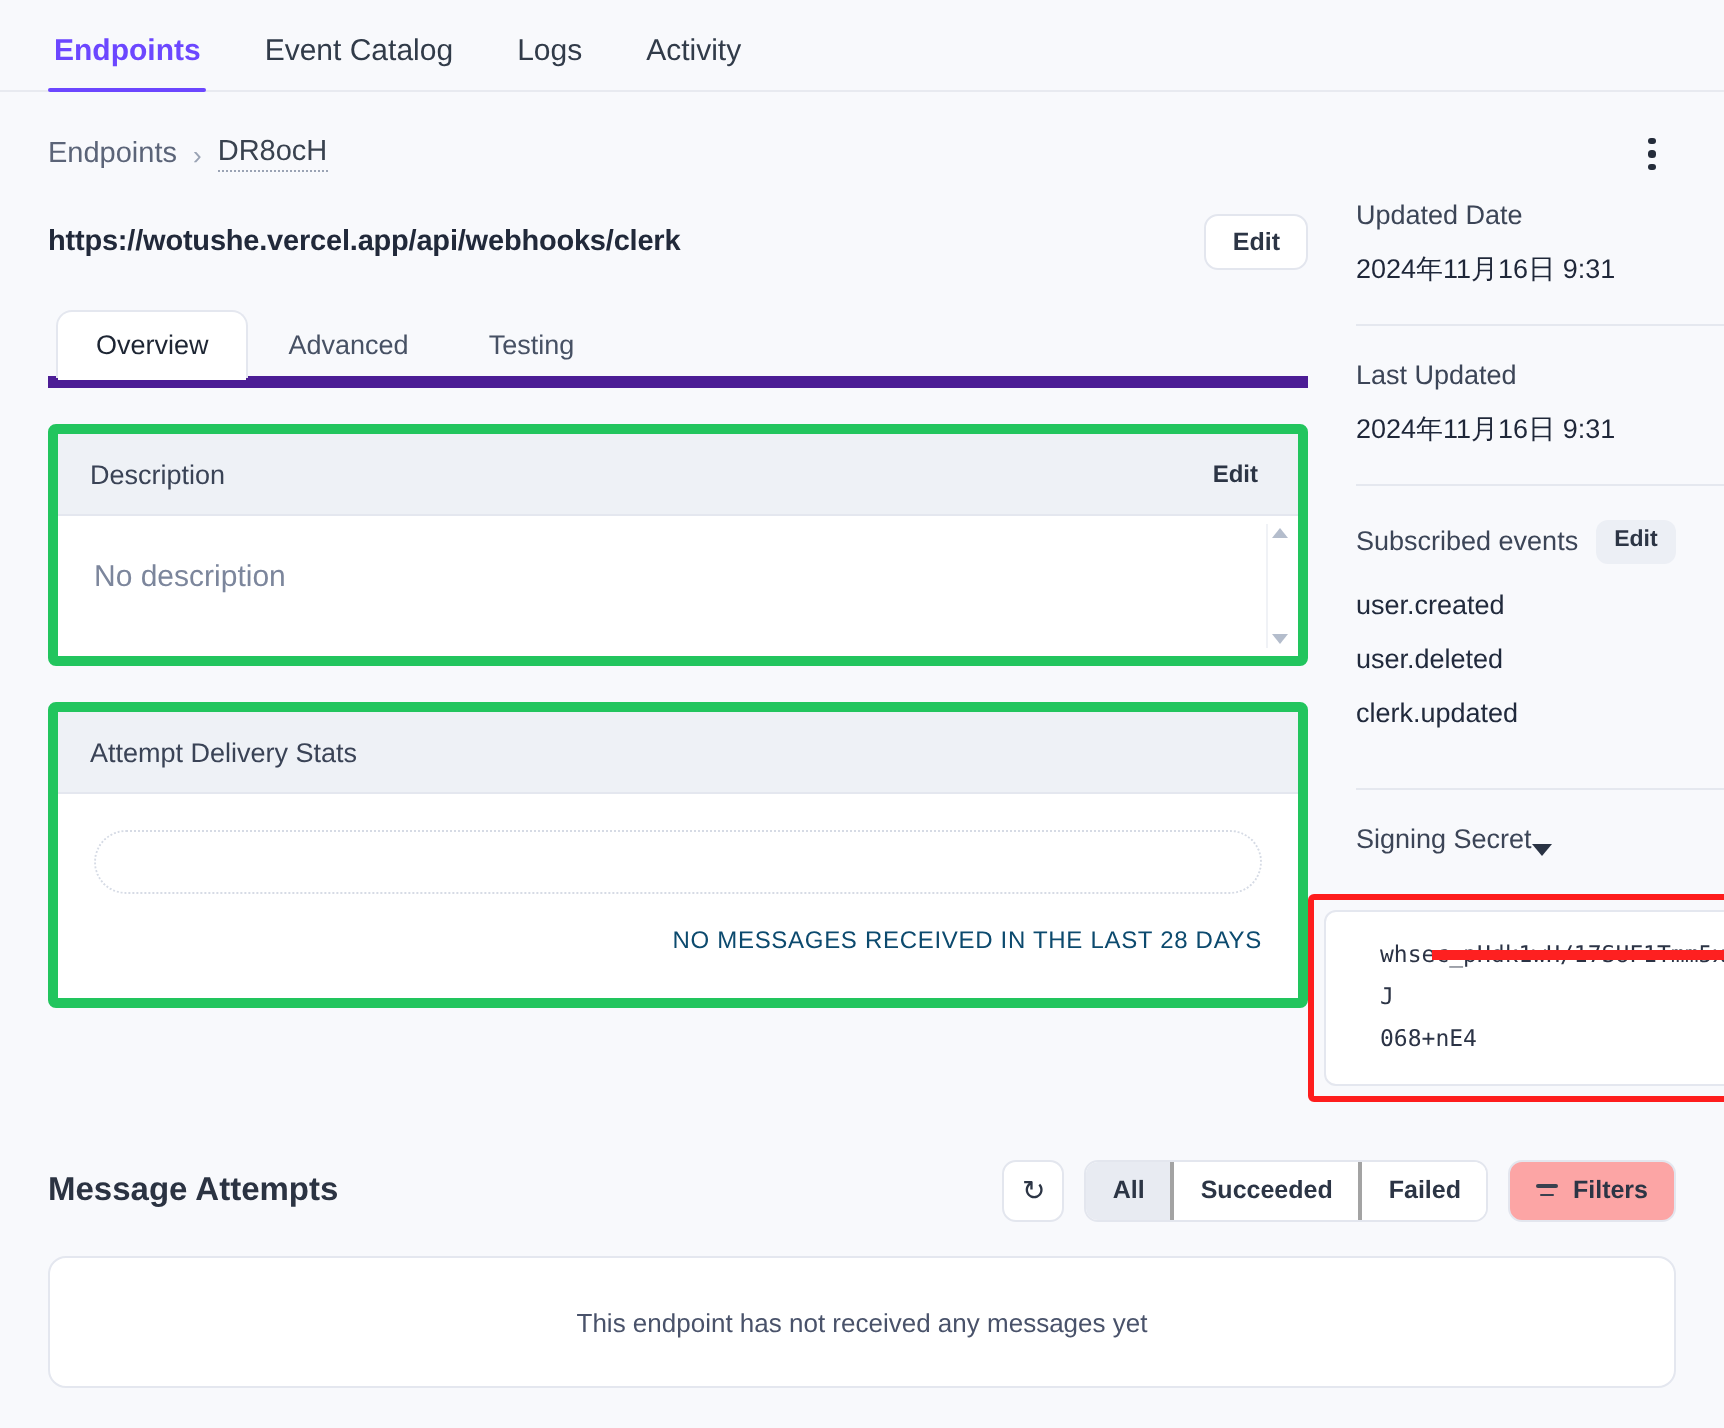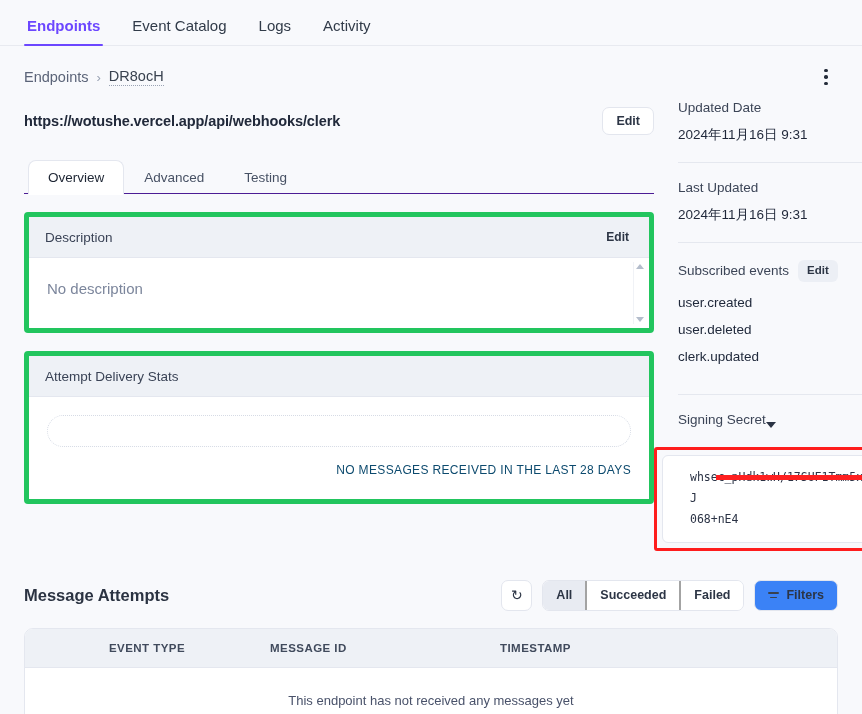--- a/index.html
+++ b/index.html
@@ -102,21 +102,21 @@
     padding: 7px 13px;
     cursor: pointer;
     line-height: 1;
   }
 
   
   .subtabs {
     display: flex;
     align-items: flex-end;
     margin-top: 12px;
-    border-bottom: 1px solid #4c1d95;
+    border-bottom: 6px solid #4c1d95;
     height: 38px;
     padding-left: 4px;
   }
   .subtab {
     font-size: 13.5px;
     color: #475164;
     padding: 10px 19px;
     cursor: pointer;
     border: 1px solid transparent;
     border-bottom: none;
@@ -312,21 +312,21 @@
     display: flex; align-items: center;
     cursor: pointer;
     border-right: 2px solid #a3a3a3;
     background: #fff;
   }
   .seg-item:last-child { border-right: none; }
   .seg-item.active { background: #e8ebf2; }
   .btn-filters {
     display: flex; align-items: center; gap: 7px;
     height: 31px;
-    background: #3b82f6;
+    background: #fca5a5;
     border: 1px solid #e3e6ee;
     border-radius: 7px;
     padding: 8px 13px;
     font-size: 12.5px;
     font-weight: 600;
     color: #2c3545;
     cursor: pointer;
   }
   .filter-icon { display: flex; flex-direction: column; gap: 2.5px; }
   .filter-icon i {
@@ -493,21 +493,16 @@
         <span class="filter-icon">
             <i></i>
             <i></i>
           </span>
         <span>Filters</span>
       </div>
     </div>
   </div>
 
   <div class="table-wrap">
-    <div class="thead">
-      <div class="th c1">EVENT TYPE</div>
-      <div class="th c2">MESSAGE ID</div>
-      <div class="th c3">TIMESTAMP</div>
-    </div>
     <div class="tbody-empty">This endpoint has not received any messages yet</div>
   </div>
 
 </div>
 
 </body></html>

